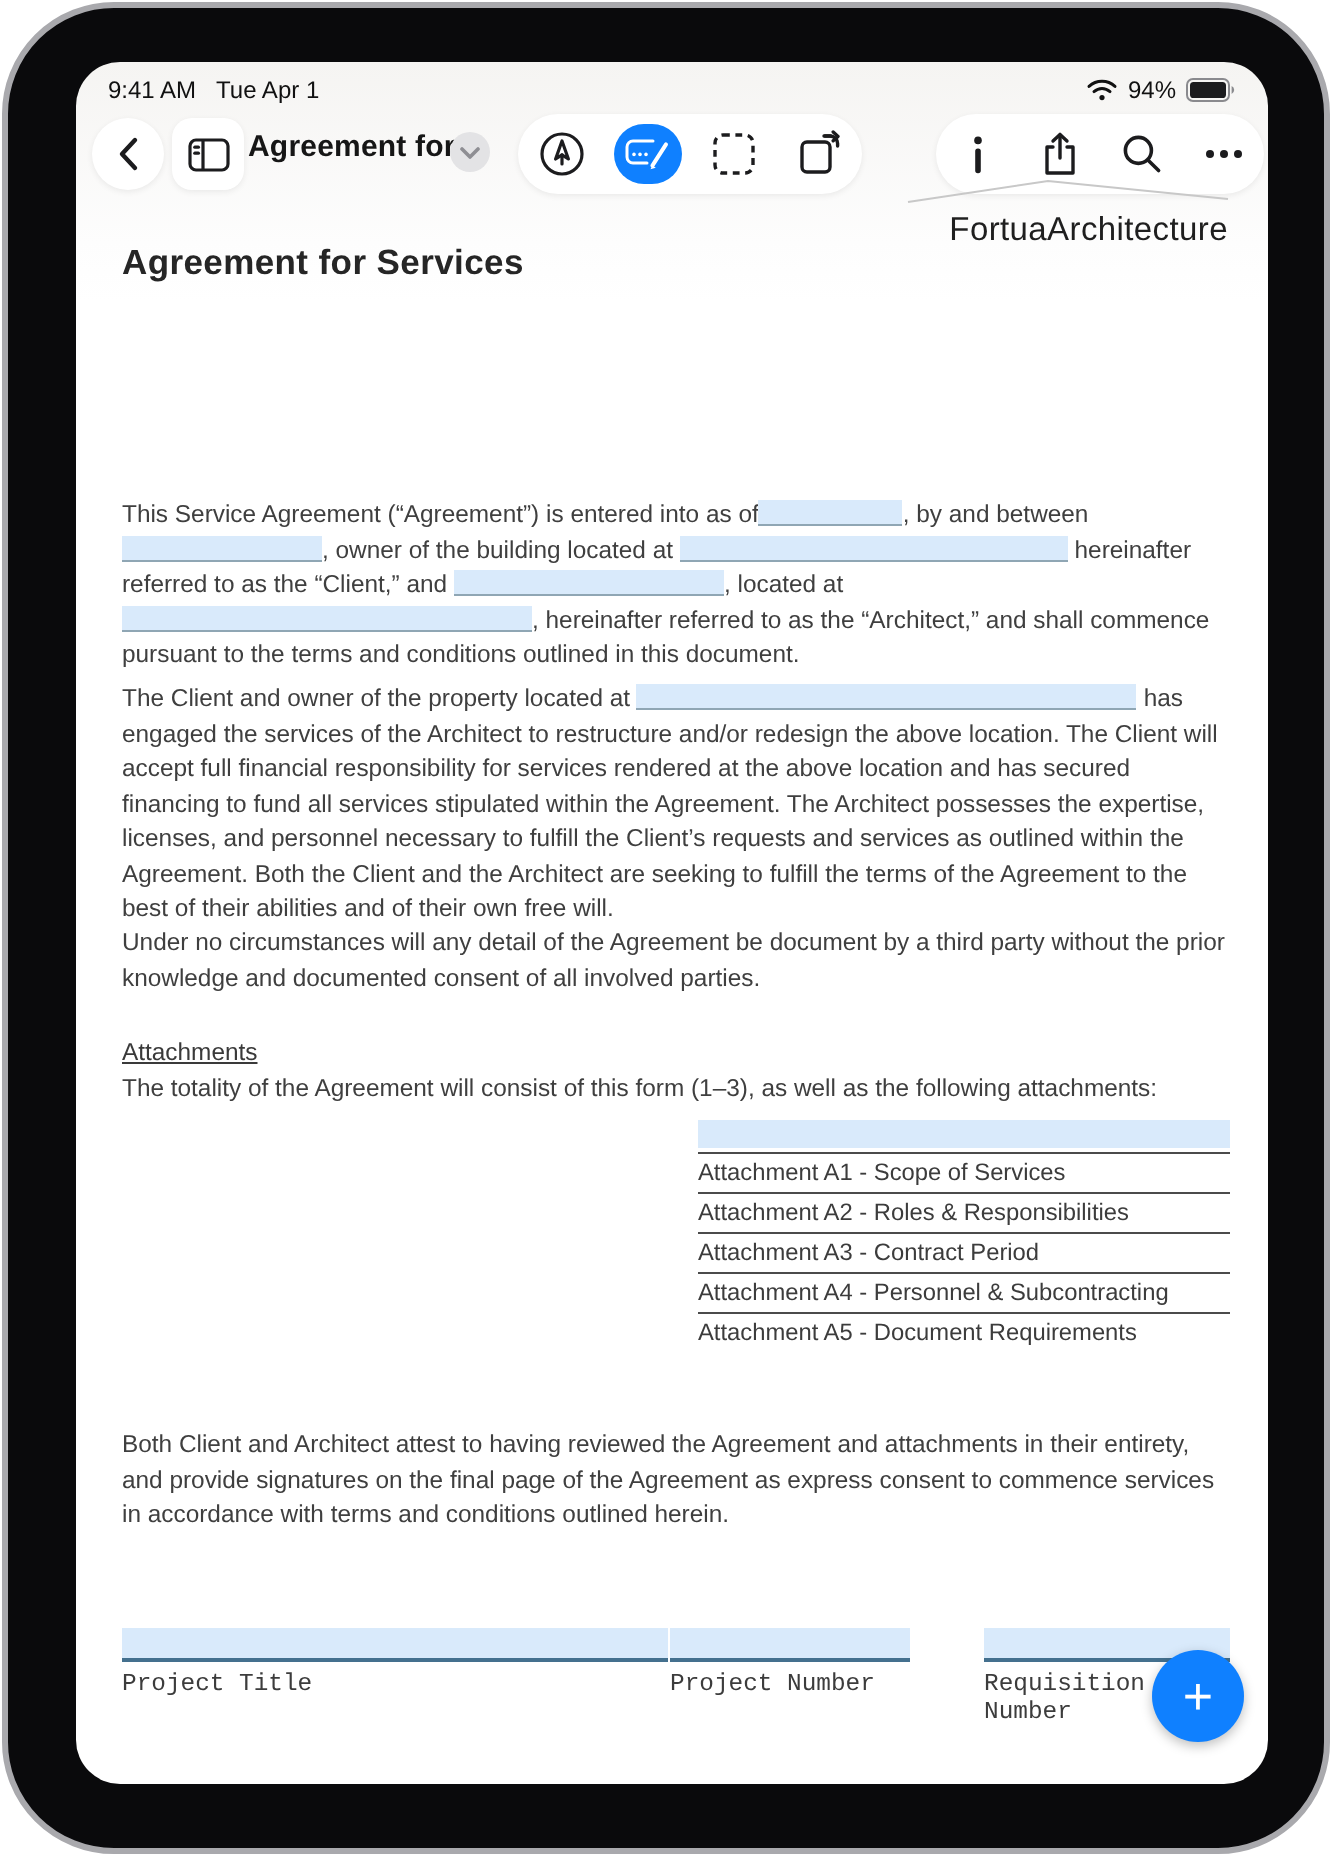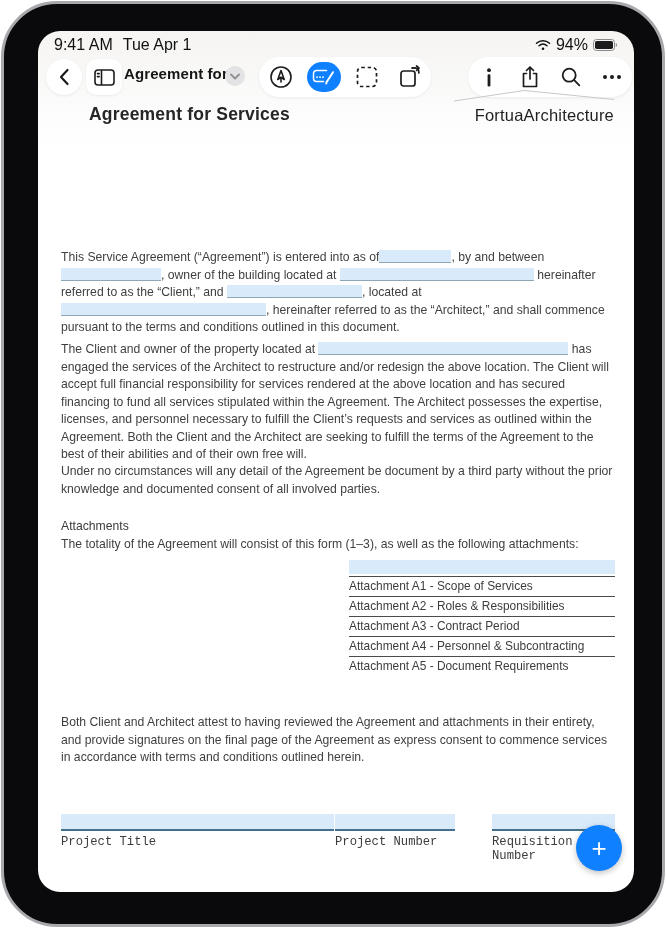--- a/index.html
+++ b/index.html
@@ -1,42 +1,42 @@
 <!DOCTYPE html>
 <html style="--accent: #0f80ff; --hl: #d9eafb; --ul: #8fa6b4; --ul2: #44708e;"><head>
 <meta charset="utf-8">
 <style>
   html,body{margin:0;padding:0;background:#fff;}
   body{width:666px;height:928px;position:relative;font-family:"Liberation Sans",sans-serif;-webkit-font-smoothing:antialiased;}
   
   .device{position:absolute;left:1px;top:1px;right:1px;bottom:1px;border-radius:56px;background:#0a0a0c;border:3px solid #a9a9ad;box-sizing:border-box;}
   .screen{position:absolute;left:34px;top:27px;width:596px;height:861px;border-radius:22px;overflow:hidden;background:linear-gradient(#f5f4f2 0,#fdfdfd 90px,#ffffff 120px);}
   
-  .statusbar{position:absolute;left:0;top:0;width:100%;height:24px;display:flex;align-items:center;justify-content:space-between;padding:4px 16px 0 16px;box-sizing:border-box;font-size:16px;color:#111;gap:40px;}
+  .statusbar{position:absolute;left:0;top:0;width:100%;height:24px;display:flex;align-items:center;justify-content:space-between;padding:4px 16px 0 16px;box-sizing:border-box;font-size:12px;color:#111;gap:40px;}
   .sb-left{display:flex;gap:10px;font-weight:500;}
   .sb-right{display:flex;align-items:center;gap:5px;font-weight:500;}
   
   .toolbar{position:absolute;left:0;top:26px;width:100%;height:42px;}
   .circle-btn{position:absolute;width:36px;height:36px;border-radius:50%;background:#fff;box-shadow:0 1px 3px rgba(0,0,0,.07);display:flex;align-items:center;justify-content:center;}
   .square-btn{position:absolute;width:36px;height:36px;border-radius:10px;background:#fff;box-shadow:0 1px 3px rgba(0,0,0,.07);display:flex;align-items:center;justify-content:center;}
   .tb-title{position:absolute;left:86px;top:8px;font-size:15px;font-weight:700;color:#161616;letter-spacing:.1px;}
   .tb-chevron{position:absolute;left:187px;top:9px;width:20px;height:20px;border-radius:50%;background:#e3e3e5;display:flex;align-items:center;justify-content:center;}
   .pill{position:absolute;top:0;height:40px;background:#fff;border-radius:21px;box-shadow:0 1px 3px rgba(0,0,0,.07);display:flex;align-items:center;justify-content:space-around;}
   .pill-center{left:221px;width:172px;}
   .pill-right{left:430px;width:164px;}
   .tool{display:flex;align-items:center;justify-content:center;width:34px;height:34px;}
   .tool-active{width:46px;height:30px;border-radius:15px;background:var(--accent);display:flex;align-items:center;justify-content:center;}
   
   .doc{position:absolute;left:0;top:68px;width:100%;color:#3f3f3f;}
-  .doc-title{position:absolute;left:23px;top:5px;font-size:17.5px;font-weight:700;color:#262626;letter-spacing:.2px;margin-left:28px;}
+  .doc-title{position:absolute;left:23px;top:22px;font-size:17.5px;font-weight:700;color:#262626;letter-spacing:.2px;}
   .logo{position:absolute;right:20px;top:7px;font-size:16.5px;font-weight:500;color:#1f1f1f;letter-spacing:.2px;}
   .roof{position:absolute;right:18px;top:-10px;}
   .para{position:absolute;left:23px;width:555px;font-size:12.2px;line-height:17.5px;text-align:left;}
   .blank{display:inline-block;height:12px;background:var(--hl);border-bottom:1px solid var(--ul);vertical-align:-2px;}
-  .attach-head{position:absolute;left:23px;top:420px;font-size:12.2px;color:#3a3a3a;text-align:right;}
+  .attach-head{position:absolute;left:23px;top:420px;font-size:12.2px;text-decoration:underline;color:#3a3a3a;text-align:right;}
   .attach-intro{position:absolute;left:23px;top:438px;width:555px;font-size:12.2px;}
   .attach-table{position:absolute;left:311px;top:461px;width:266px;}
   .attach-field{height:14px;background:var(--hl);margin-bottom:2px;}
   .attach-row{font-size:11.9px;color:#3c3c3c;padding:3px 0 4px 0;border-top:1px solid #4b4b4b;line-height:12px;}
   .footer-field{position:absolute;font-family:Liberation Mono, monospace;}
   .ff-box{height:15px;background:var(--hl);border-bottom:2px solid var(--ul2);}
   .ff-label{margin-top:4px;font-size:12.2px;color:#3c3c3c;}
   .fab{position:absolute;left:538px;top:794px;width:46px;height:46px;border-radius:50%;background:var(--accent);color:#fff;display:flex;align-items:center;justify-content:center;font-size:26px;font-weight:400;box-shadow:0 2px 6px rgba(0,0,0,.25);}
   svg{display:block;}
 </style>

